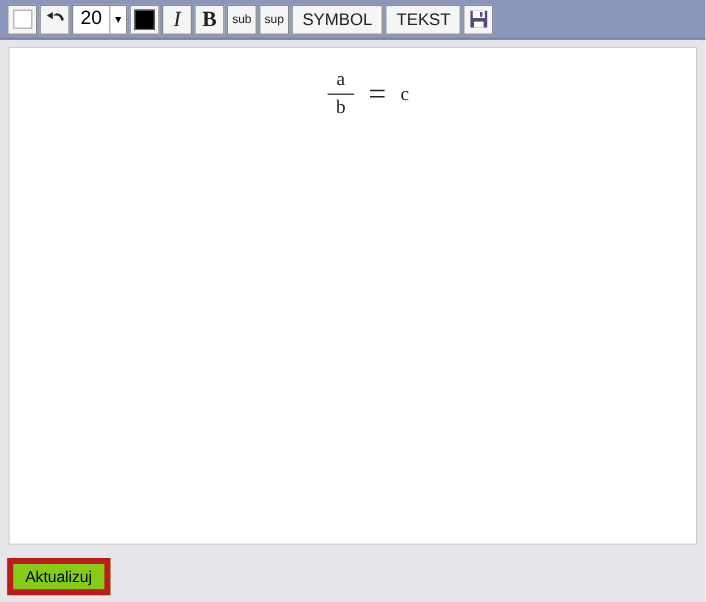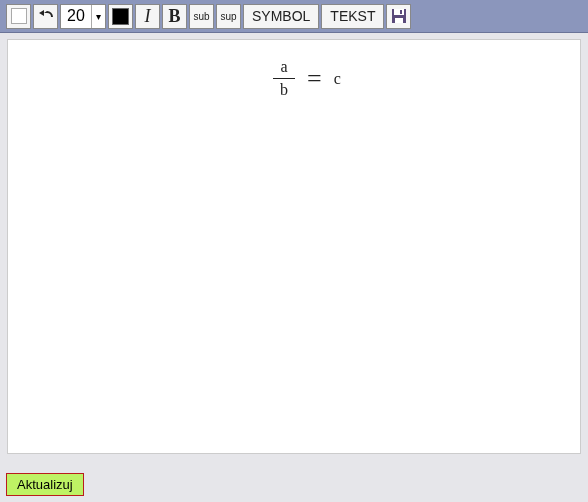--- a/index.html
+++ b/index.html
@@ -93,22 +93,22 @@
     border-top: 1.5px solid #222;
     margin: 2px 0;
   }
   .eq-sign { font-size: 26px; line-height:1; }
   .bottom-bar {
     position: absolute;
     left: 6px;
     bottom: 6px;
   }
   .update-btn {
-    background: #bef264;
-    border: 1px solid #b91c1c;
+    background: #84cc16;
+    border: 5px solid #b91c1c;
     padding: 3px 10px;
     font-size: 13px;
     font-family: Arial, sans-serif;
     cursor: pointer;
   }
   .undo-icon svg, .save-icon svg { display:block; }
   .empty-box {
     width: 16px; height: 16px;
     border: 1px solid #aaa;
     background: #fff;

